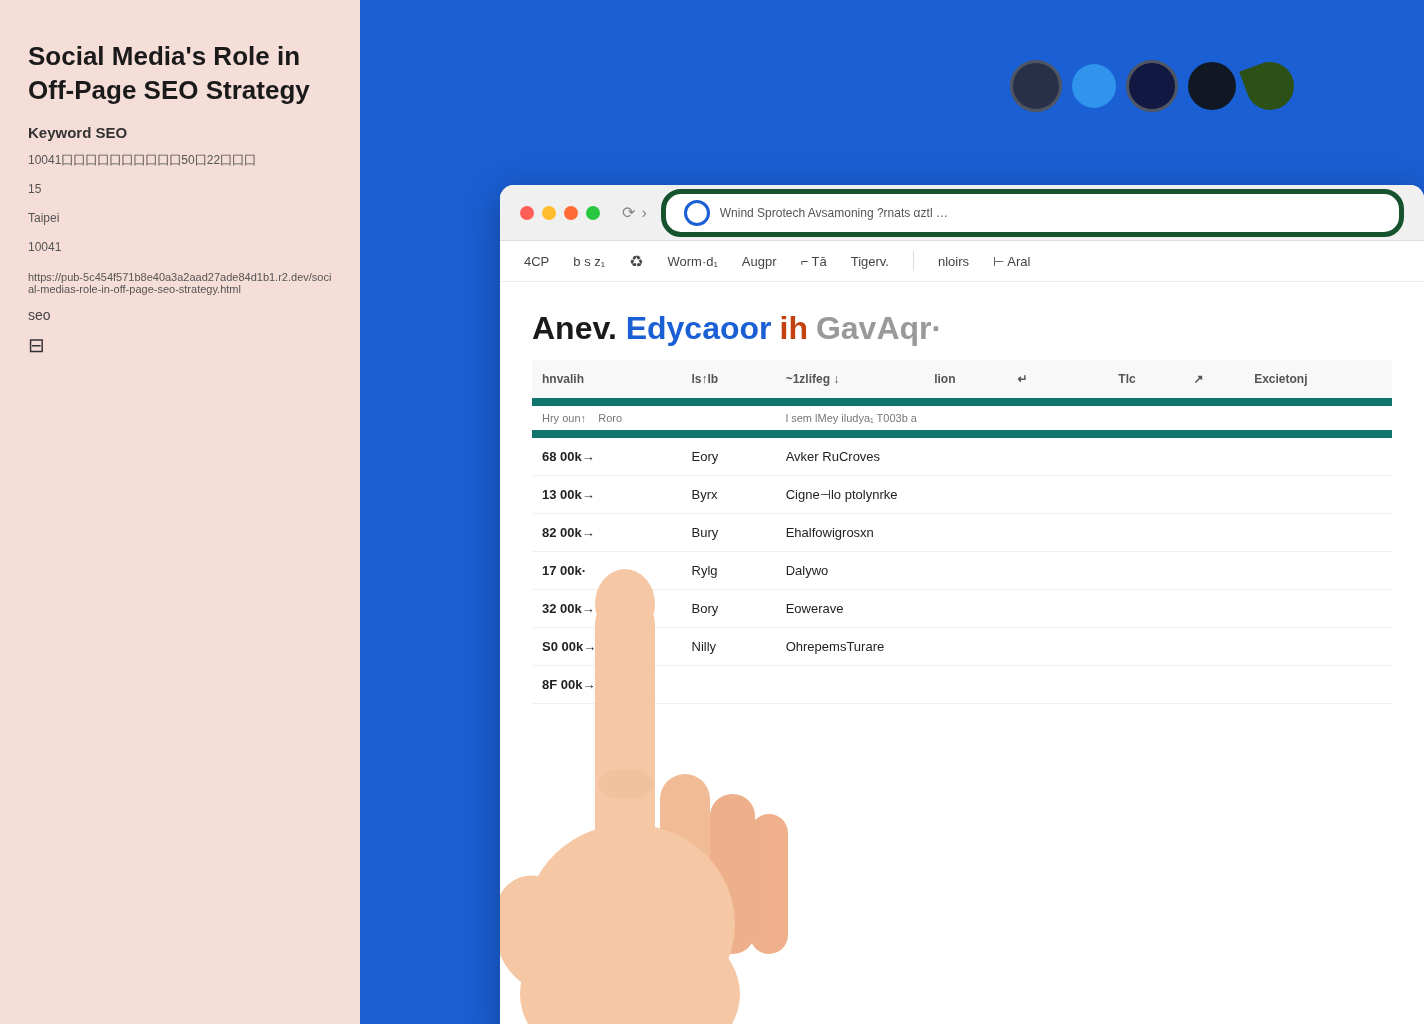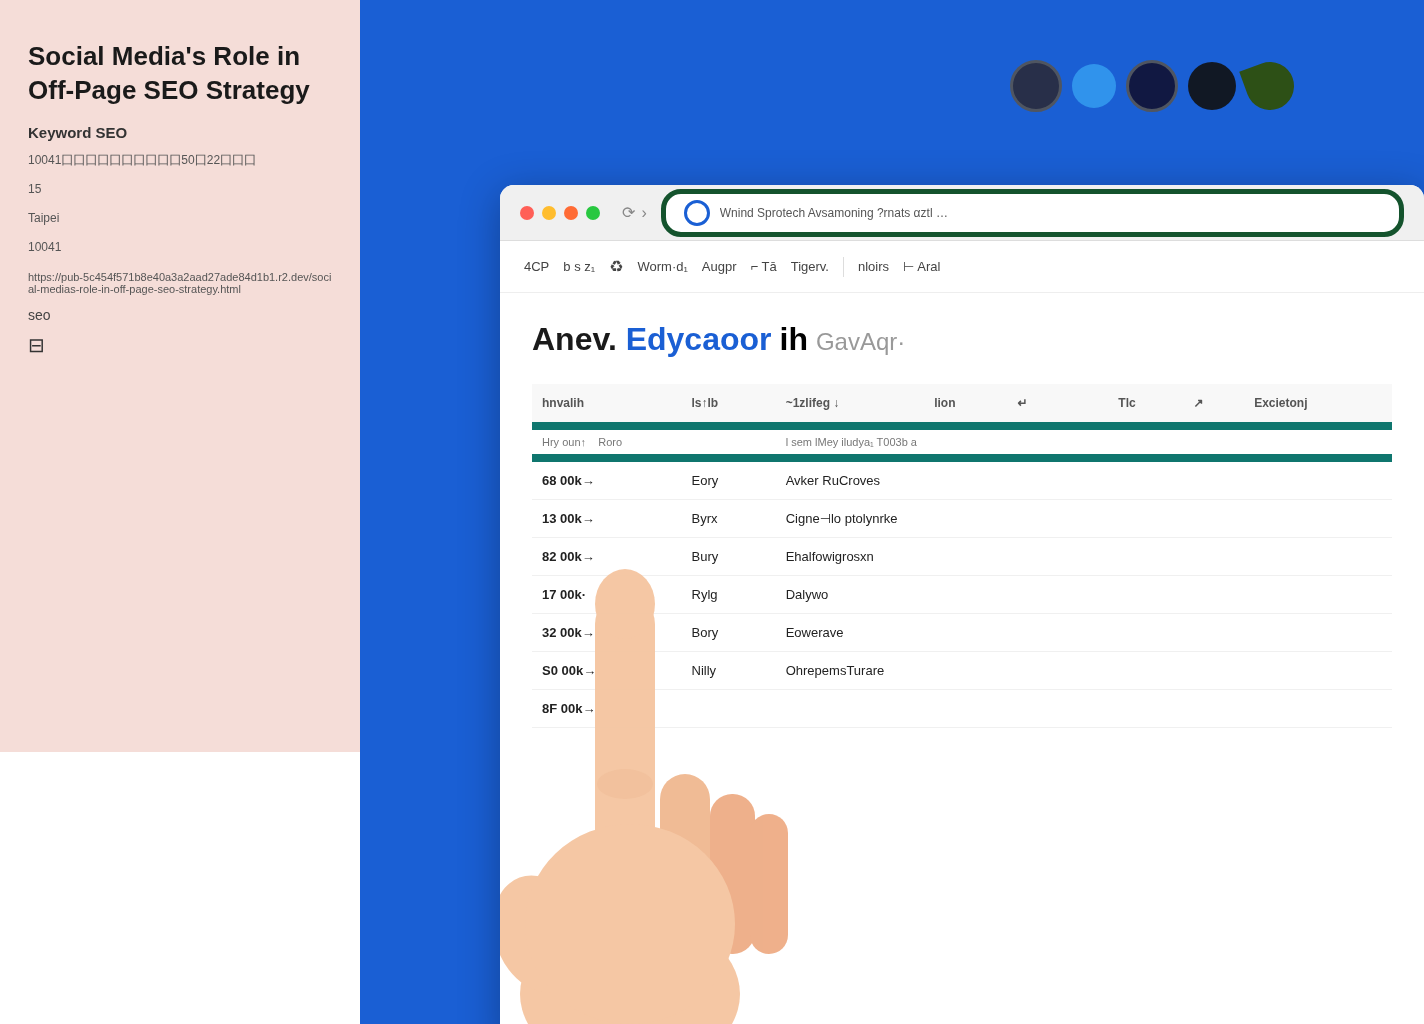--- a/index.html
+++ b/index.html
@@ -8,21 +8,21 @@
       height: 1024px;
       overflow: hidden;
       font-family: -apple-system, BlinkMacSystemFont, 'Segoe UI', sans-serif;
       display: flex;
     }
 
     
     .left-panel {
       width: 360px;
       min-width: 360px;
-      height: 752px;
+      height: 1024px;
       background: #f5ddd8;
       padding: 40px 28px;
       display: flex;
       flex-direction: column;
       gap: 10px;
     }
     .left-panel .title {
       font-size: 26px;
       font-weight: 700;
       color: #1a1a1a;
@@ -134,25 +134,25 @@
       overflow: hidden;
       text-overflow: ellipsis;
     }
 
     
     .browser-toolbar {
       background: #fff;
       padding: 10px 24px;
       display: flex;
       align-items: center;
-      gap: 14px;
+      gap: 24px;
       border-bottom: 1px solid #eee;
       font-size: 13px;
       color: #333;
-      height: 52px;
+      height: 41px;
       overflow: hidden;
     }
     .toolbar-item {
       white-space: nowrap;
       cursor: pointer;
       color: #444;
       font-size: 13px;
     }
     .toolbar-sep {
       width: 1px;
@@ -163,21 +163,21 @@
     
     .browser-content {
       padding: 28px 32px 0;
       background: #fff;
     }
 
     .page-heading {
       font-size: 32px;
       font-weight: 800;
       color: #1a1a1a;
-      margin-bottom: 26px;
+      margin-bottom: 13px;
       display: flex;
       align-items: baseline;
       gap: 8px;
     }
     .page-heading .gray-part {
       color: #999;
       font-size: 26px;
       font-weight: 500;
     }
 
@@ -299,22 +299,22 @@
       <span class="toolbar-item">⌐ Tā</span>
       <span class="toolbar-item">Tigerv.</span>
       <div class="toolbar-sep"></div>
       <span class="toolbar-item">nloirs</span>
       <span class="toolbar-item">⊢ Aral</span>
     </div>
 
     <div class="browser-content">
       <div class="page-heading">
         <span><span style="color:#1a1a1a; font-weight:800;">Anev.</span> <span style="color:#1a5fd4; font-weight:800;">Edycaoor</span></span>
-        <span style="color:#000000; font-weight:800; font-size:32px;">ih</span>
-        <span class="gray-part" style="color:#999; font-size:24px; font-weight:400;">GavAqr·</span>
+        <span style="color:#c2410c; font-weight:800; font-size:32px;">ih</span>
+        <span class="gray-part" style="color:#999; font-size:32px; font-weight:700;">GavAqr·</span>
       </div>
 
       <table class="data-table">
         <thead>
           <tr>
             <th>hnvalih</th>
             <th>ls↑lb</th>
             <th>~1zlifeg ↓</th>
             <th>lion</th>
             <th>↵</th>

